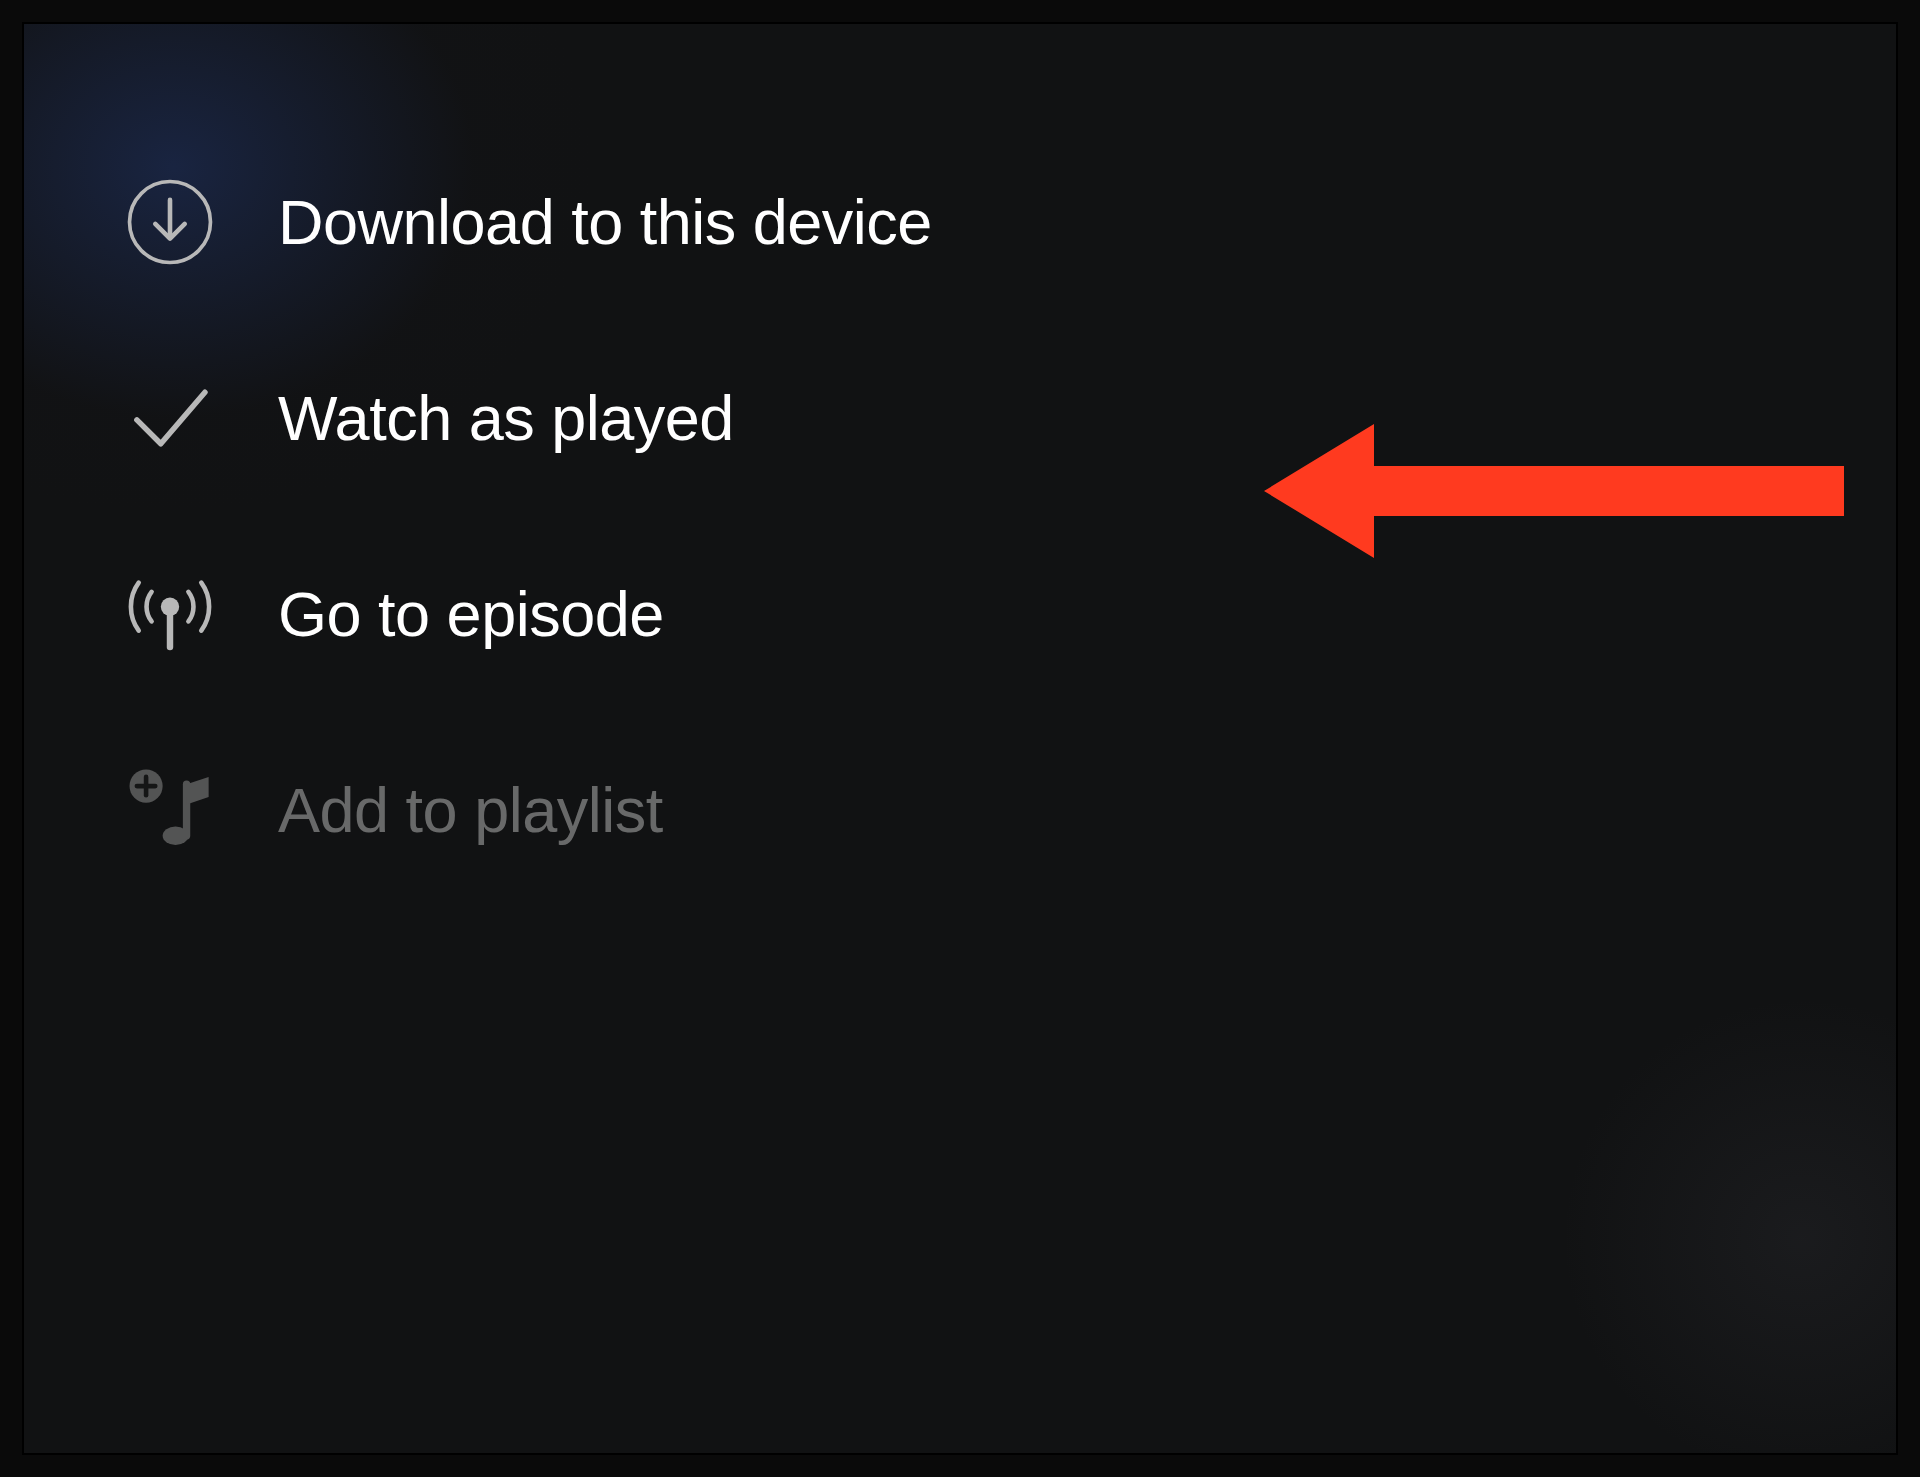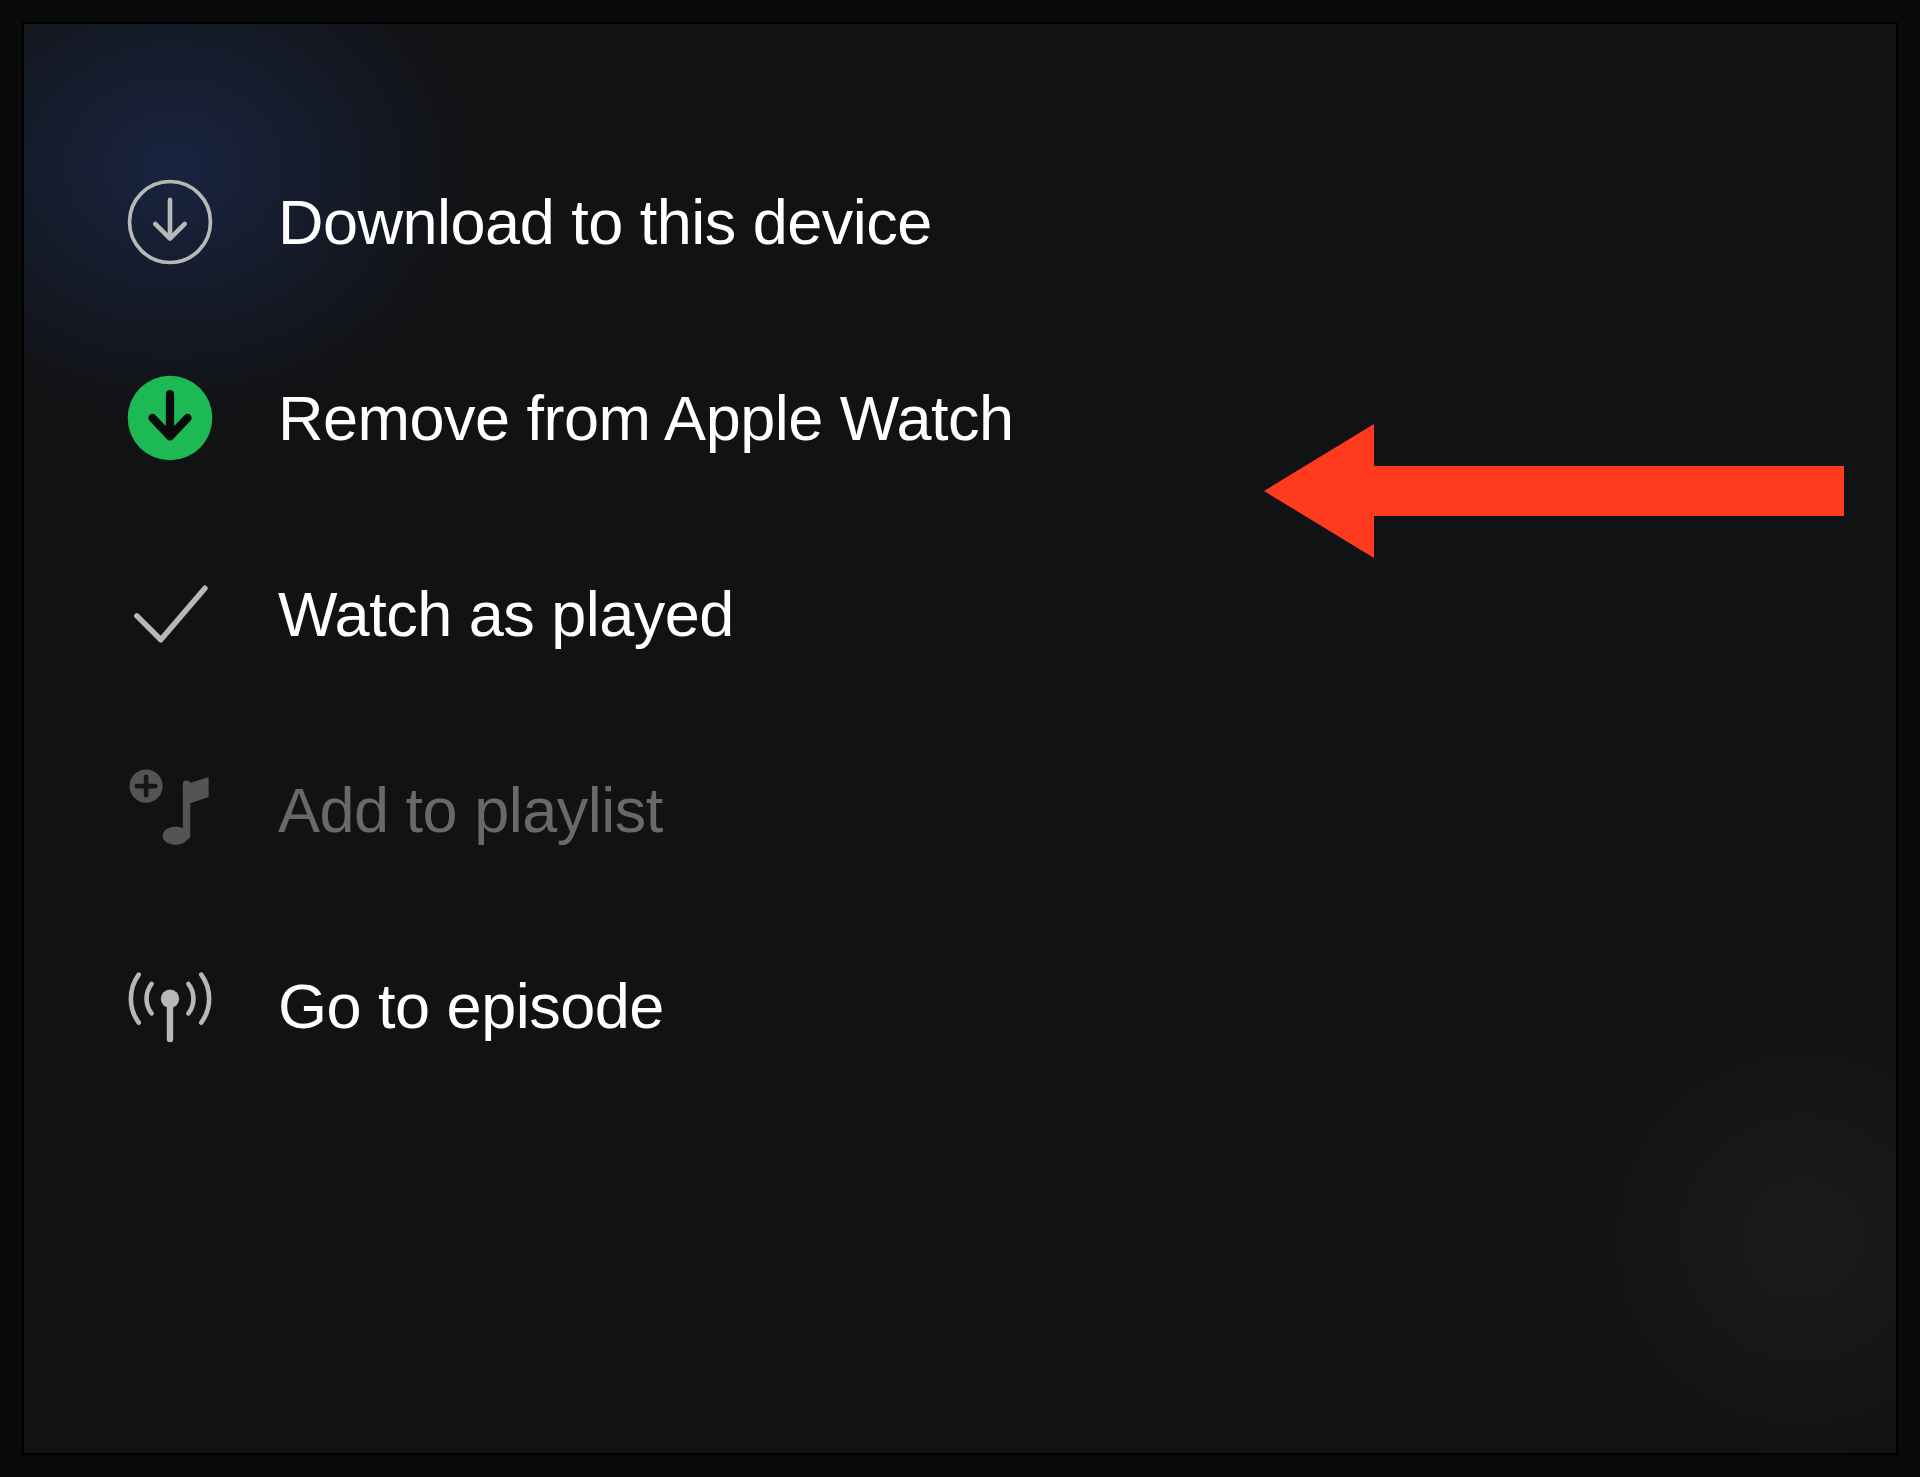--- a/index.html
+++ b/index.html
@@ -84,68 +84,58 @@
       <span class="icon-wrap">
         <svg viewBox="0 0 100 100">
           <circle cx="50" cy="50" r="44" fill="none" stroke="#b8b8b8" stroke-width="4"></circle>
           <line x1="50" y1="26" x2="50" y2="66" stroke="#b8b8b8" stroke-width="5" stroke-linecap="round"></line>
           <polyline points="34,52 50,68 66,52" fill="none" stroke="#b8b8b8" stroke-width="5" stroke-linecap="round" stroke-linejoin="round"></polyline>
         </svg>
       </span>
       <span class="menu-label">Download to this device</span>
     </div>
 
-    <div class="menu-item">
-      <span class="icon-wrap">
-        <svg viewBox="0 0 100 100">
-          <circle cx="50" cy="50" r="46" fill="#1db954"></circle>
-          <line x1="50" y1="24" x2="50" y2="66" stroke="#0a0a0a" stroke-width="9" stroke-linecap="round"></line>
-          <polyline points="31,50 50,70 69,50" fill="none" stroke="#0a0a0a" stroke-width="9" stroke-linecap="round" stroke-linejoin="round"></polyline>
-        </svg>
-      </span>
-      <span class="menu-label">Remove from Apple Watch</span>
-    </div>
 
     <div class="menu-item">
       <span class="icon-wrap">
         <svg viewBox="0 0 100 100">
           <polyline points="14,52 40,78 88,22" fill="none" stroke="#b8b8b8" stroke-width="6" stroke-linecap="round" stroke-linejoin="round"></polyline>
         </svg>
       </span>
       <span class="menu-label">Watch as played</span>
+    </div>
+
+    <div class="menu-item">
+      <span class="icon-wrap">
+        <svg viewBox="0 0 100 100">
+          <circle cx="50" cy="42" r="10" fill="#b8b8b8"></circle>
+          <line x1="50" y1="52" x2="50" y2="86" stroke="#b8b8b8" stroke-width="7" stroke-linecap="round"></line>
+          <path d="M 30 26 A 26 26 0 0 0 30 58" fill="none" stroke="#b8b8b8" stroke-width="5" stroke-linecap="round"></path>
+          <path d="M 70 26 A 26 26 0 0 1 70 58" fill="none" stroke="#b8b8b8" stroke-width="5" stroke-linecap="round"></path>
+          <path d="M 16 16 A 44 44 0 0 0 16 68" fill="none" stroke="#b8b8b8" stroke-width="5" stroke-linecap="round"></path>
+          <path d="M 84 16 A 44 44 0 0 1 84 68" fill="none" stroke="#b8b8b8" stroke-width="5" stroke-linecap="round"></path>
+        </svg>
+      </span>
+      <span class="menu-label">Go to episode</span>
     </div>
 
     <div class="menu-item faded">
       <span class="icon-wrap">
         <svg viewBox="0 0 100 100">
           <circle cx="24" cy="24" r="18" fill="#8a8a8a"></circle>
           <line x1="24" y1="14" x2="24" y2="34" stroke="#1a1a1a" stroke-width="5" stroke-linecap="round"></line>
           <line x1="14" y1="24" x2="34" y2="24" stroke="#1a1a1a" stroke-width="5" stroke-linecap="round"></line>
           <ellipse cx="56" cy="78" rx="14" ry="10" fill="#8a8a8a"></ellipse>
           <line x1="68" y1="78" x2="68" y2="22" stroke="#8a8a8a" stroke-width="8" stroke-linecap="round"></line>
           <path d="M 68 22 L 92 14 L 92 36 L 68 44 Z" fill="#8a8a8a"></path>
         </svg>
       </span>
       <span class="menu-label">Add to playlist</span>
     </div>
 
-    <div class="menu-item">
-      <span class="icon-wrap">
-        <svg viewBox="0 0 100 100">
-          <circle cx="50" cy="42" r="10" fill="#b8b8b8"></circle>
-          <line x1="50" y1="52" x2="50" y2="86" stroke="#b8b8b8" stroke-width="7" stroke-linecap="round"></line>
-          <path d="M 30 26 A 26 26 0 0 0 30 58" fill="none" stroke="#b8b8b8" stroke-width="5" stroke-linecap="round"></path>
-          <path d="M 70 26 A 26 26 0 0 1 70 58" fill="none" stroke="#b8b8b8" stroke-width="5" stroke-linecap="round"></path>
-          <path d="M 16 16 A 44 44 0 0 0 16 68" fill="none" stroke="#b8b8b8" stroke-width="5" stroke-linecap="round"></path>
-          <path d="M 84 16 A 44 44 0 0 1 84 68" fill="none" stroke="#b8b8b8" stroke-width="5" stroke-linecap="round"></path>
-        </svg>
-      </span>
-      <span class="menu-label">Go to episode</span>
-    </div>
-
   </div>
 
   <div class="arrow-annotation">
     <svg viewBox="0 0 580 150">
       <polygon points="0,75 110,8 110,50 580,50 580,100 110,100 110,142" fill="#ff3a1f"></polygon>
     </svg>
   </div>
 </div>
 
 </body></html>

